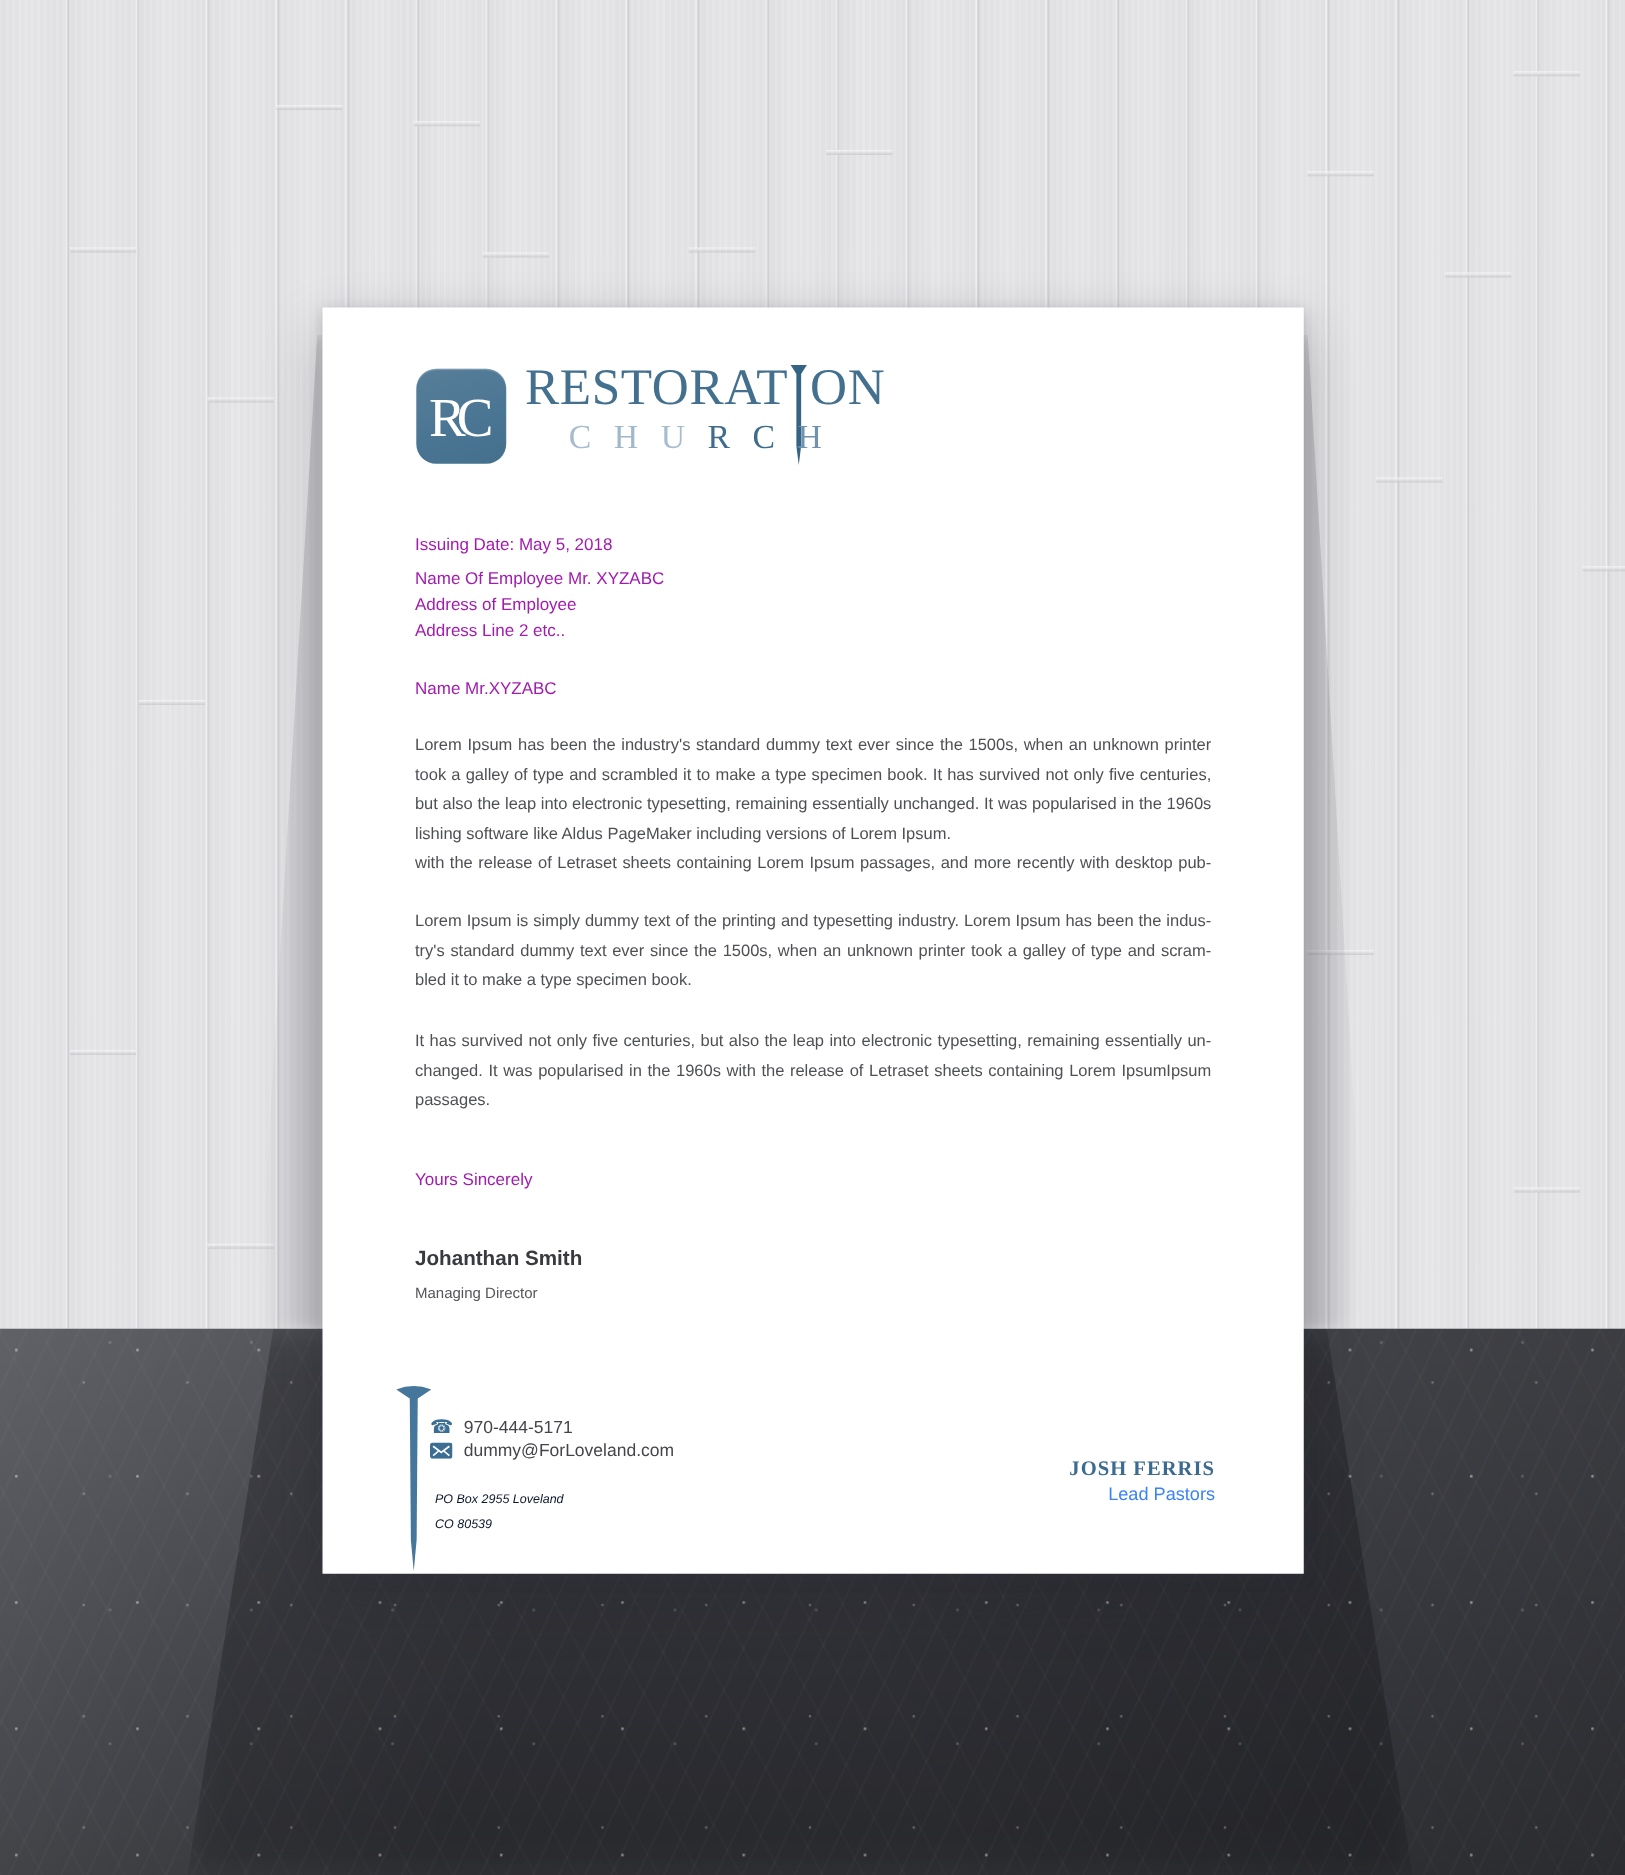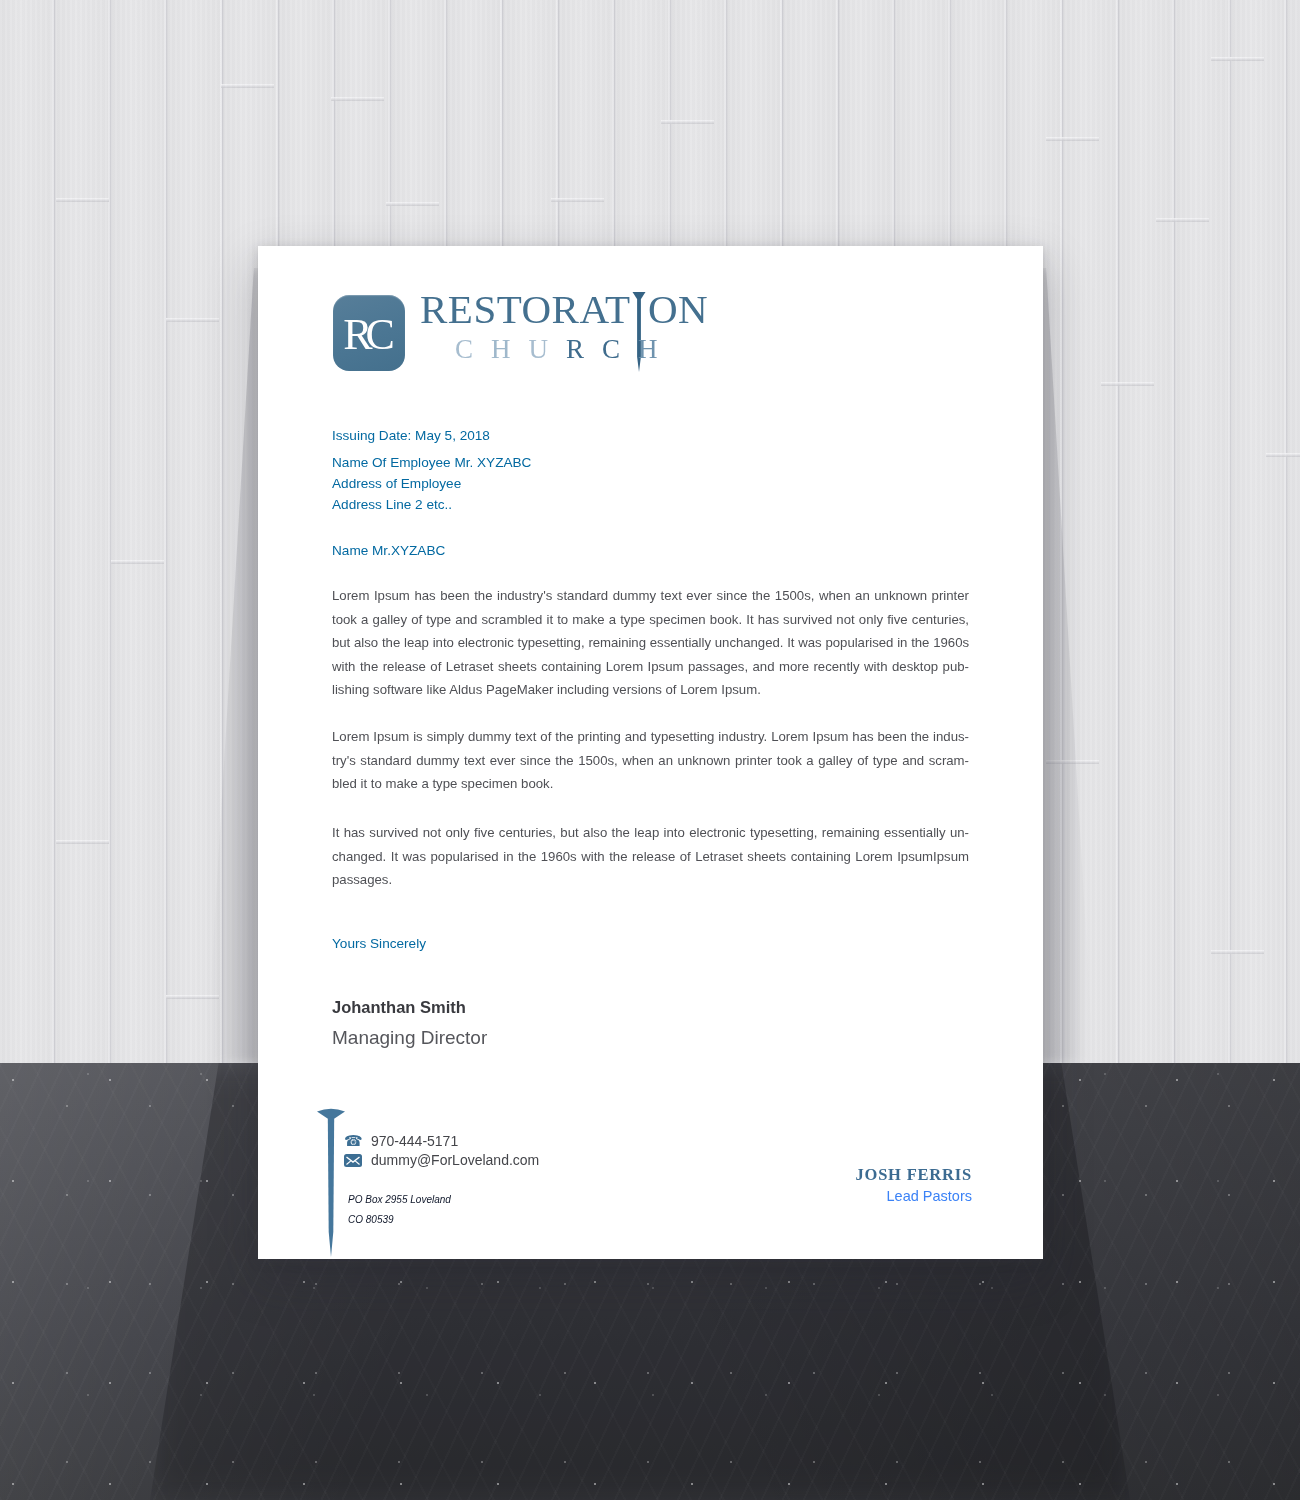--- a/index.html
+++ b/index.html
@@ -60,31 +60,31 @@
     padding-right:7px;box-sizing:border-box;transform:translateY(1px);}
   .word1{position:absolute;left:87px;top:-6px;font-family:"Liberation Serif",serif;font-size:41px;line-height:1;
     color:#44708f;letter-spacing:0.5px;white-space:nowrap;}
   .word1 .wleft{position:absolute;left:0;top:0;}
   .word1 .wright{position:absolute;left:228px;top:0;}
   .nail-logo{position:absolute;left:299px;top:-4px;}
   .church{position:absolute;left:122px;top:41px;font-family:"Liberation Serif",serif;font-size:27px;line-height:1;
     letter-spacing:18px;white-space:nowrap;}
 
   
-  .tline{font-size:13.6px;color:#0369a1;}
+  .tline{font-size:13.6px;color:#a21caf;}
   .issuing{position:absolute;left:74px;top:182px;}
   .recipient{position:absolute;left:74px;top:206px;line-height:21px;}
   .salutation{position:absolute;left:74px;top:297px;}
   .para{position:absolute;left:74px;width:637px;font-size:13.2px;color:#4f5055;line-height:23.5px;}
   .para .pline{text-align:justify;text-align-last:justify;white-space:nowrap;overflow:visible;}
   .para .pline.last{text-align-last:left;}
   .p1{top:338px;} .p2{top:479px;} .p3{top:575px;}
   .closing{position:absolute;left:74px;top:690px;}
   .sig-name{position:absolute;left:74px;top:752px;font-size:16.5px;font-weight:600;color:#393a3f;}
-  .sig-title{position:absolute;left:74px;top:781px;font-size:19px;color:#55565b;}
+  .sig-title{position:absolute;left:74px;top:781px;font-size:12px;color:#55565b;}
 
   
   .footer-nail{position:absolute;left:58px;top:862px;}
   .contact-row{position:absolute;left:86px;font-size:14px;color:#44454a;display:flex;align-items:center;gap:8px;height:18px;}
   .row-phone{top:886px;} .row-email{top:905px;}
   .phone-glyph{font-family:"DejaVu Sans",sans-serif;color:#3c6e93;font-size:15px;line-height:18px;width:19px;}
   .mail-glyph{width:19px;display:flex;align-items:center;}
   .address{position:absolute;left:90px;top:944px;font-size:10px;color:#0f172a;line-height:19.5px;font-style:italic;}
   .right-contact{position:absolute;right:71px;top:919px;text-align:right;}
   .contact-name{font-family:"Liberation Serif",serif;font-weight:bold;font-size:16.5px;letter-spacing:0.8px;color:#3c6b91;}
@@ -149,22 +149,22 @@
         <div class="rline">Name Of Employee Mr. XYZABC</div>
         <div class="rline">Address of Employee</div>
         <div class="rline last">Address Line 2 etc..</div>
       </div>
     <div class="salutation tline">Name Mr.XYZABC</div>
 
     <div class="para p1">
         <div class="pline">Lorem Ipsum has been the industry's standard dummy text ever since the 1500s, when an unknown printer</div>
         <div class="pline">took a galley of type and scrambled it to make a type specimen book. It has survived not only five centuries,</div>
         <div class="pline" style="letter-spacing: -0.04px;">but also the leap into electronic typesetting, remaining essentially unchanged. It was popularised in the 1960s</div>
+        <div class="pline last">lishing software like Aldus PageMaker including versions of Lorem Ipsum.</div>
         <div class="pline">with the release of Letraset sheets containing Lorem Ipsum passages, and more recently with desktop pub-</div>
-        <div class="pline last">lishing software like Aldus PageMaker including versions of Lorem Ipsum.</div>
       </div>
     <div class="para p2">
         <div class="pline">Lorem Ipsum is simply dummy text of the printing and typesetting industry. Lorem Ipsum has been the indus-</div>
         <div class="pline">try's standard dummy text ever since the 1500s, when an unknown printer took a galley of type and scram-</div>
         <div class="pline last">bled it to make a type specimen book.</div>
       </div>
     <div class="para p3">
         <div class="pline">It has survived not only five centuries, but also the leap into electronic typesetting, remaining essentially un-</div>
         <div class="pline">changed. It was popularised in the 1960s with the release of Letraset sheets containing Lorem IpsumIpsum</div>
         <div class="pline last">passages.</div>

